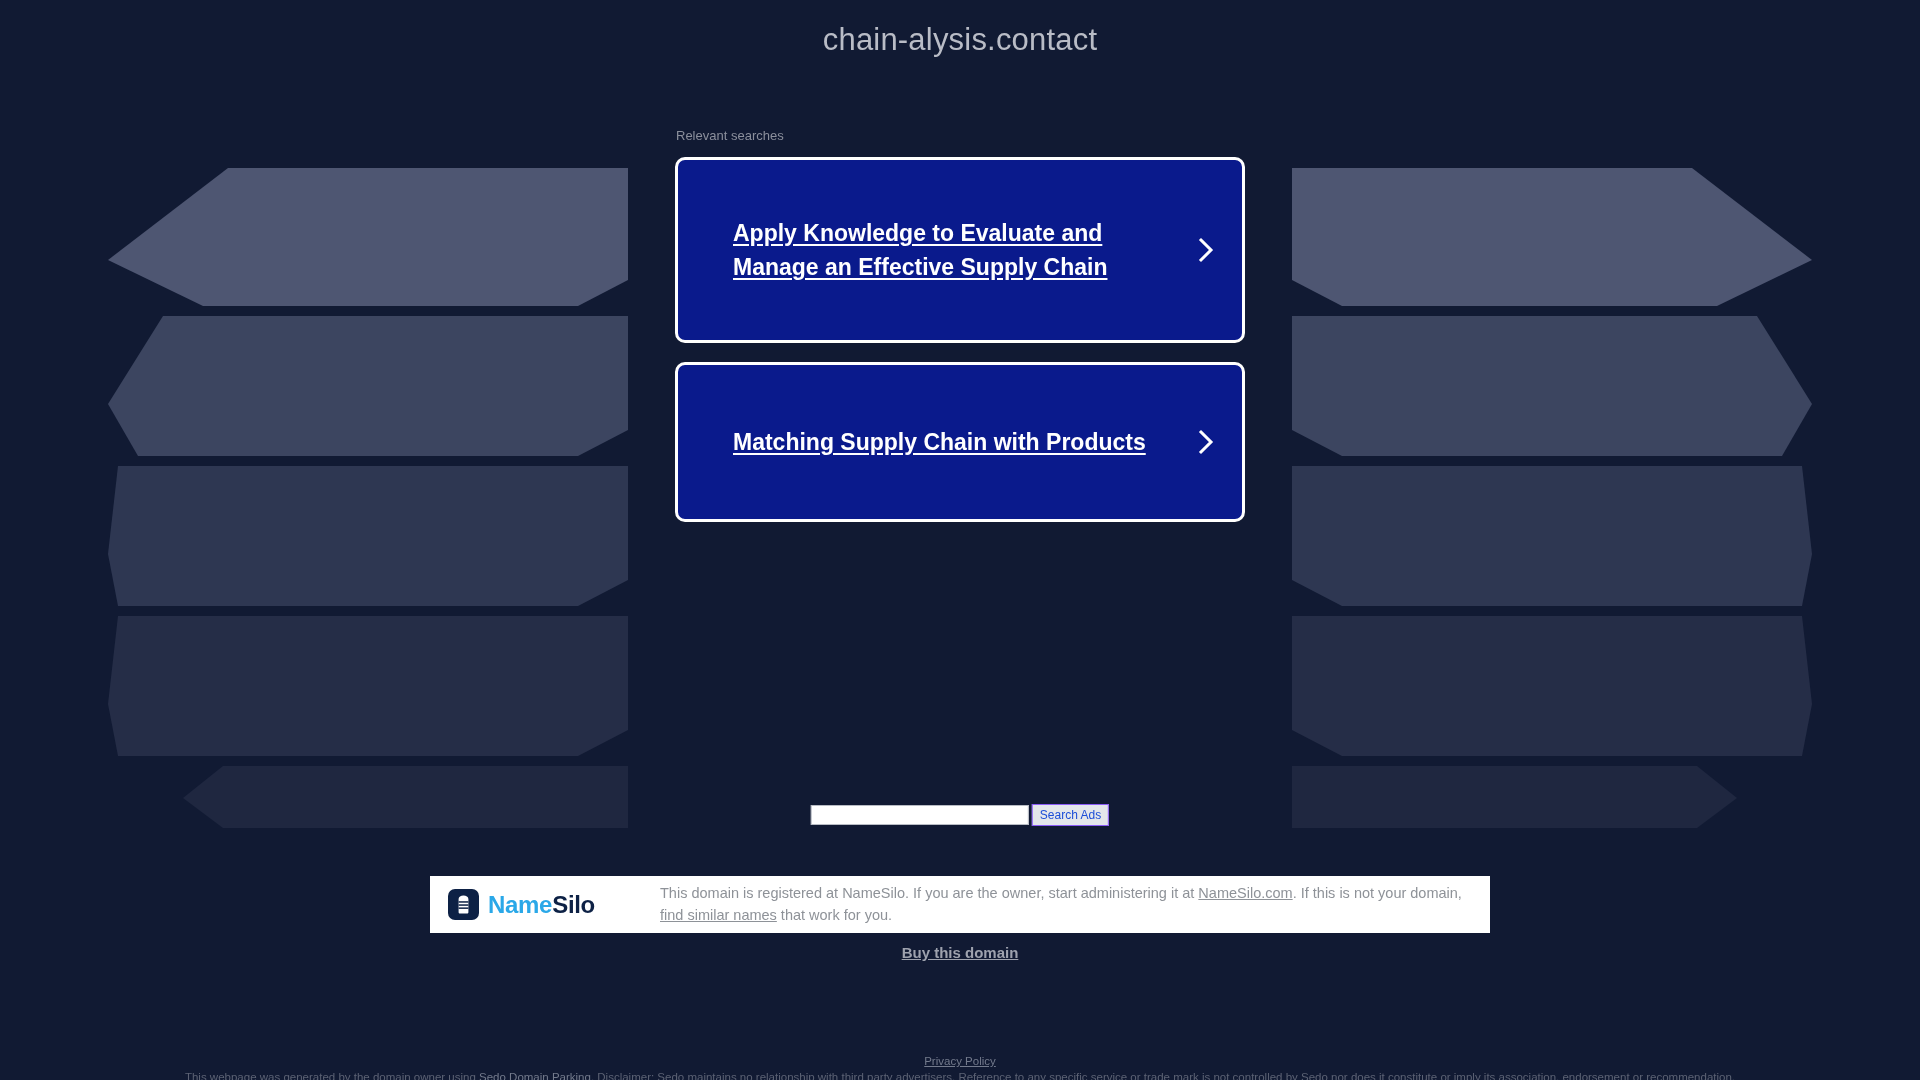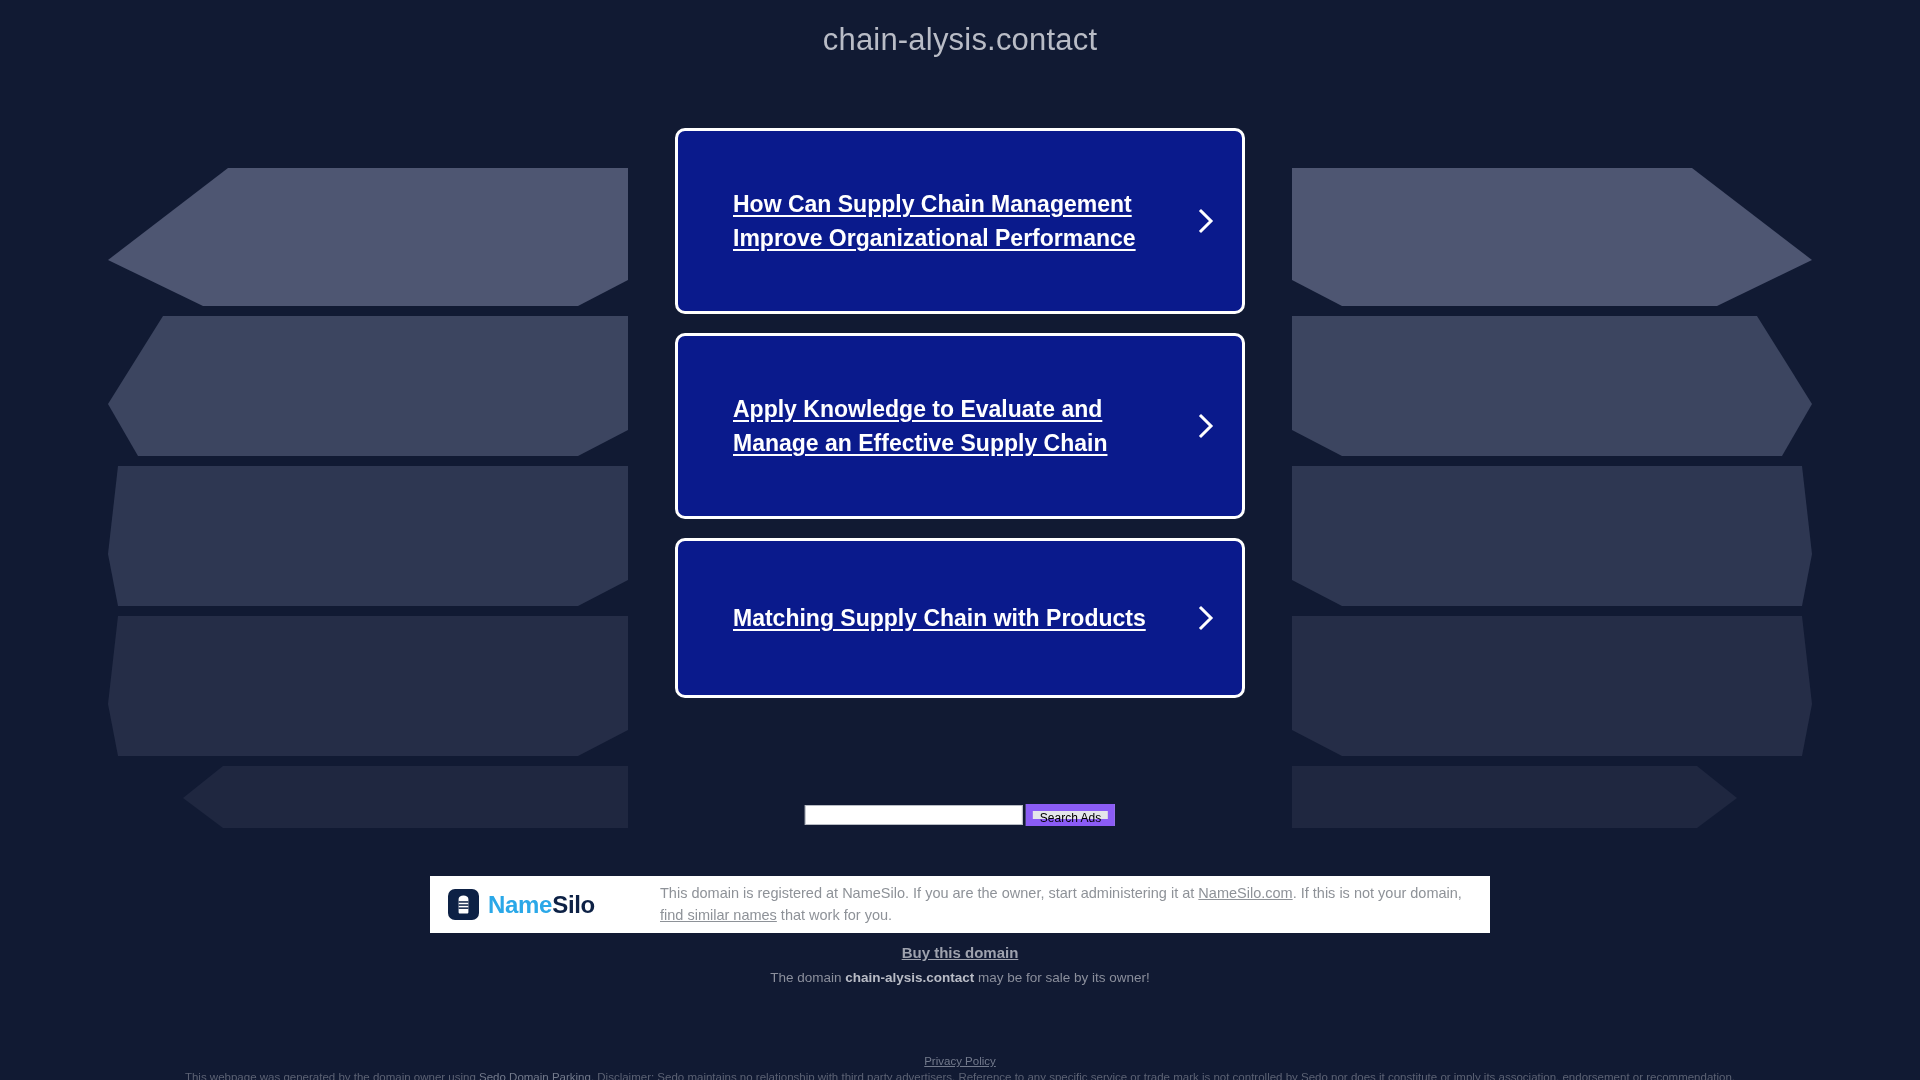--- a/index.html
+++ b/index.html
@@ -67,22 +67,22 @@
   }
   .search-input {
     width: 218px; height: 20px;
     background: #ffffff; border: 1px solid #b8bcc4;
     font-size: 12px; padding: 1px 3px;
     font-family: "Liberation Sans", sans-serif;
     color: #111;
   }
   .search-btn {
     height: 22px;
-    background: #e4e6ea; border: 7px solid #8b5cf6;
-    font-size: 12px; color: #000000;
+    background: #e4e6ea; border: 1px solid #8b5cf6;
+    font-size: 12px; color: #1d4ed8;
     padding: 0 7px; cursor: pointer;
     font-family: "Liberation Sans", sans-serif;
   }
 
   
   .ns-banner {
     position: absolute; top: 876px; left: 50%;
     transform: translateX(-50%);
     width: 1060px; height: 57px;
     background: #ffffff;
@@ -150,29 +150,22 @@
       <polygon points="0,148 465,148 520,236 490,288 50,288 0,262" fill="#3c4560"></polygon>
       <polygon points="0,298 510,298 520,386 510,438 50,438 0,412" fill="#2e3752"></polygon>
       <polygon points="0,448 510,448 520,536 510,588 50,588 0,562" fill="#252d47"></polygon>
       <polygon points="0,598 405,598 445,630 405,660 0,660" fill="#1f2740"></polygon>
     </svg>
   </div>
 
   <div class="title">chain-alysis.contact</div>
 
   <div class="ads-wrap">
-
-    <div class="ad">
-      <span class="ad-title">How Can Supply Chain Management Improve Organizational Performance</span>
-      <span class="chev">
-        <svg width="16" height="26" viewBox="0 0 16 26">
-            <polyline points="3,3 13,13 3,23" fill="none" stroke="#ffffff" stroke-width="3" stroke-linecap="square"></polyline>
-          </svg>
-      </span>
-    </div>
+    <div class="rel-label">Relevant searches</div>
+
 
     <div class="ad">
       <span class="ad-title">Apply Knowledge to Evaluate and Manage an Effective Supply Chain</span>
       <span class="chev">
         <svg width="16" height="26" viewBox="0 0 16 26">
             <polyline points="3,3 13,13 3,23" fill="none" stroke="#ffffff" stroke-width="3" stroke-linecap="square"></polyline>
           </svg>
       </span>
     </div>
 
@@ -205,23 +198,20 @@
         <span class="a">Name</span><span class="b">Silo</span>
       </span>
     </div>
     <div class="ns-text">
       <span>This domain is registered at NameSilo. If you are the owner, start administering it at </span><a href="#">NameSilo.com</a><span>. If this is not your domain, </span><a href="#">find similar names</a><span> that work for you.</span>
     </div>
   </div>
 
   <div class="buy">Buy this domain</div>
 
-  <div class="forsale">
-    <span>The domain </span><b>chain-alysis.contact</b><span> may be for sale by its owner!</span>
-  </div>
 
   <div class="disclaimer">
     <span>This webpage was generated by the domain owner using </span><a href="#">Sedo Domain Parking</a><span>. Disclaimer: Sedo maintains no relationship with third party advertisers. Reference to any specific service or trade mark is not controlled by Sedo nor does it constitute or imply its association, endorsement or recommendation.</span>
   </div>
 
   <div class="privacy">
     <a href="#">Privacy Policy</a>
   </div>
 
 </div>

